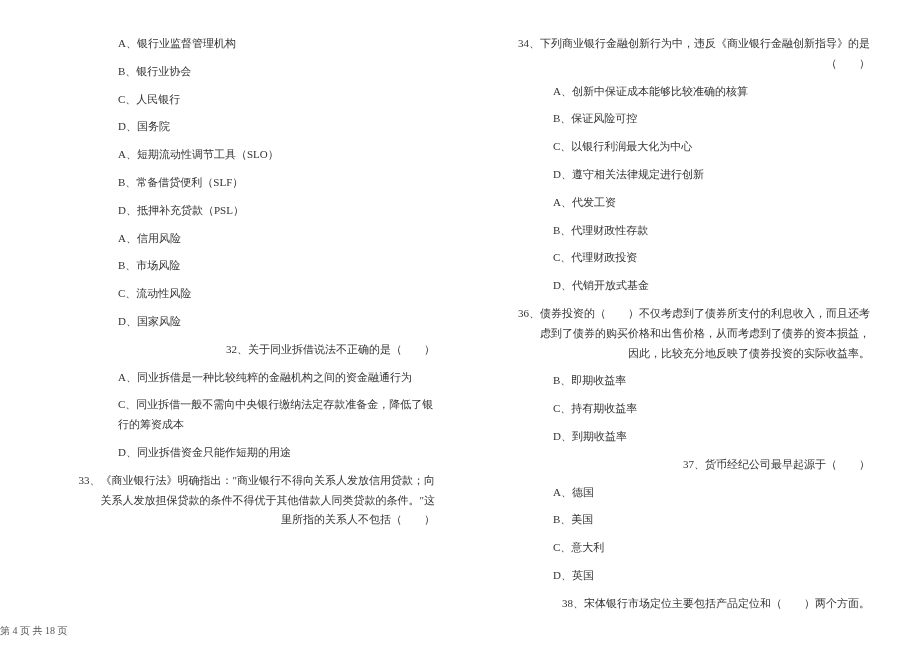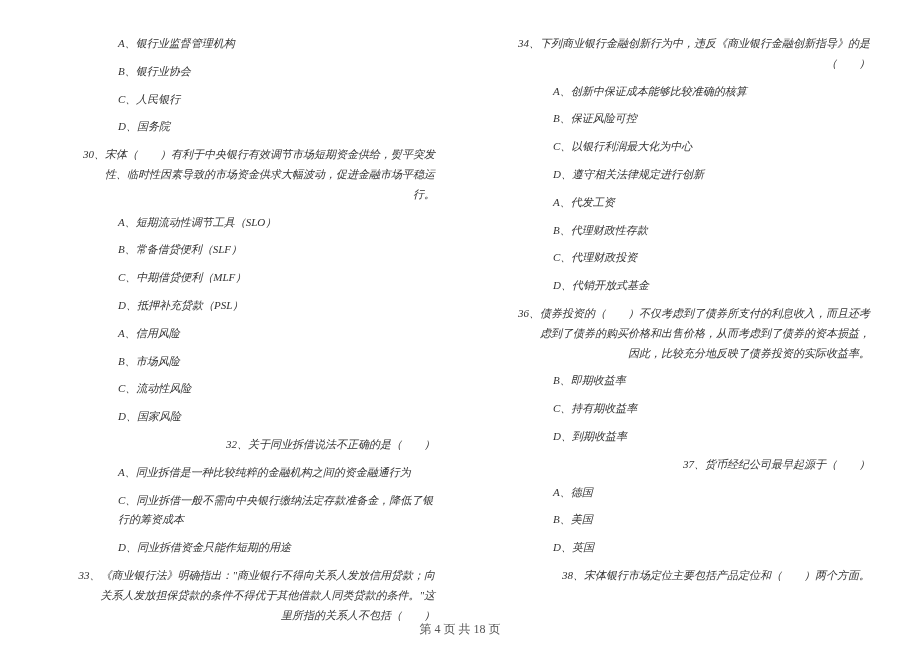--- a/index.html
+++ b/index.html
@@ -18,21 +18,20 @@
       overflow: hidden;
     }
     .page-container {
       display: flex;
       padding: 30px 0 0 0;
       height: 610px;
     }
     .column {
       flex: 1;
       padding: 0 40px;
-      font-style: italic;
     }
     .left-column {
       padding-left: 60px;
       padding-right: 30px;
     }
     .right-column {
       padding-left: 30px;
       padding-right: 50px;
     }
     .option {
@@ -44,39 +43,36 @@
       line-height: 1.8;
       text-indent: -18px;
       padding-left: 36px;
       text-align: right;
     }
     .footer {
       position: absolute;
       bottom: 12px;
       left: 0;
       right: 0;
-      text-align: center;
-      font-size: 12px;
+      font-size: 10px;
       color: #555;
     }
   </style>
 </head>
 <body>
 
 <div class="page-container">
   <div class="column left-column">
     <div class="option">A、银行业监督管理机构</div>
     <div class="option">B、银行业协会</div>
     <div class="option">C、人民银行</div>
     <div class="option">D、国务院</div>
 
-    <div class="question">30、宋体（　　）有利于中央银行有效调节市场短期资金供给，熨平突发性、临时性因素导致的市场资金供求大幅波动，促进金融市场平稳运行。</div>
     <div class="option">A、短期流动性调节工具（SLO）</div>
     <div class="option">B、常备借贷便利（SLF）</div>
-    <div class="option">C、中期借贷便利（MLF）</div>
     <div class="option">D、抵押补充贷款（PSL）</div>
 
     <div class="option">A、信用风险</div>
     <div class="option">B、市场风险</div>
     <div class="option">C、流动性风险</div>
     <div class="option">D、国家风险</div>
 
     <div class="question">32、关于同业拆借说法不正确的是（　　）</div>
     <div class="option">A、同业拆借是一种比较纯粹的金融机构之间的资金融通行为</div>
     <div class="option">C、同业拆借一般不需向中央银行缴纳法定存款准备金，降低了银行的筹资成本</div>
@@ -99,20 +95,21 @@
     <div class="option">D、代销开放式基金</div>
 
     <div class="question">36、债券投资的（　　）不仅考虑到了债券所支付的利息收入，而且还考虑到了债券的购买价格和出售价格，从而考虑到了债券的资本损益，因此，比较充分地反映了债券投资的实际收益率。</div>
     <div class="option">B、即期收益率</div>
     <div class="option">C、持有期收益率</div>
     <div class="option">D、到期收益率</div>
 
     <div class="question">37、货币经纪公司最早起源于（　　）</div>
     <div class="option">A、德国</div>
     <div class="option">B、美国</div>
+    <div class="option">C、意大利</div>
     <div class="option">D、英国</div>
 
     <div class="question">38、宋体银行市场定位主要包括产品定位和（　　）两个方面。</div>
 
   </div>
 </div>
 
 <div class="footer">第 4 页 共 18 页</div>
 
 </body></html>

